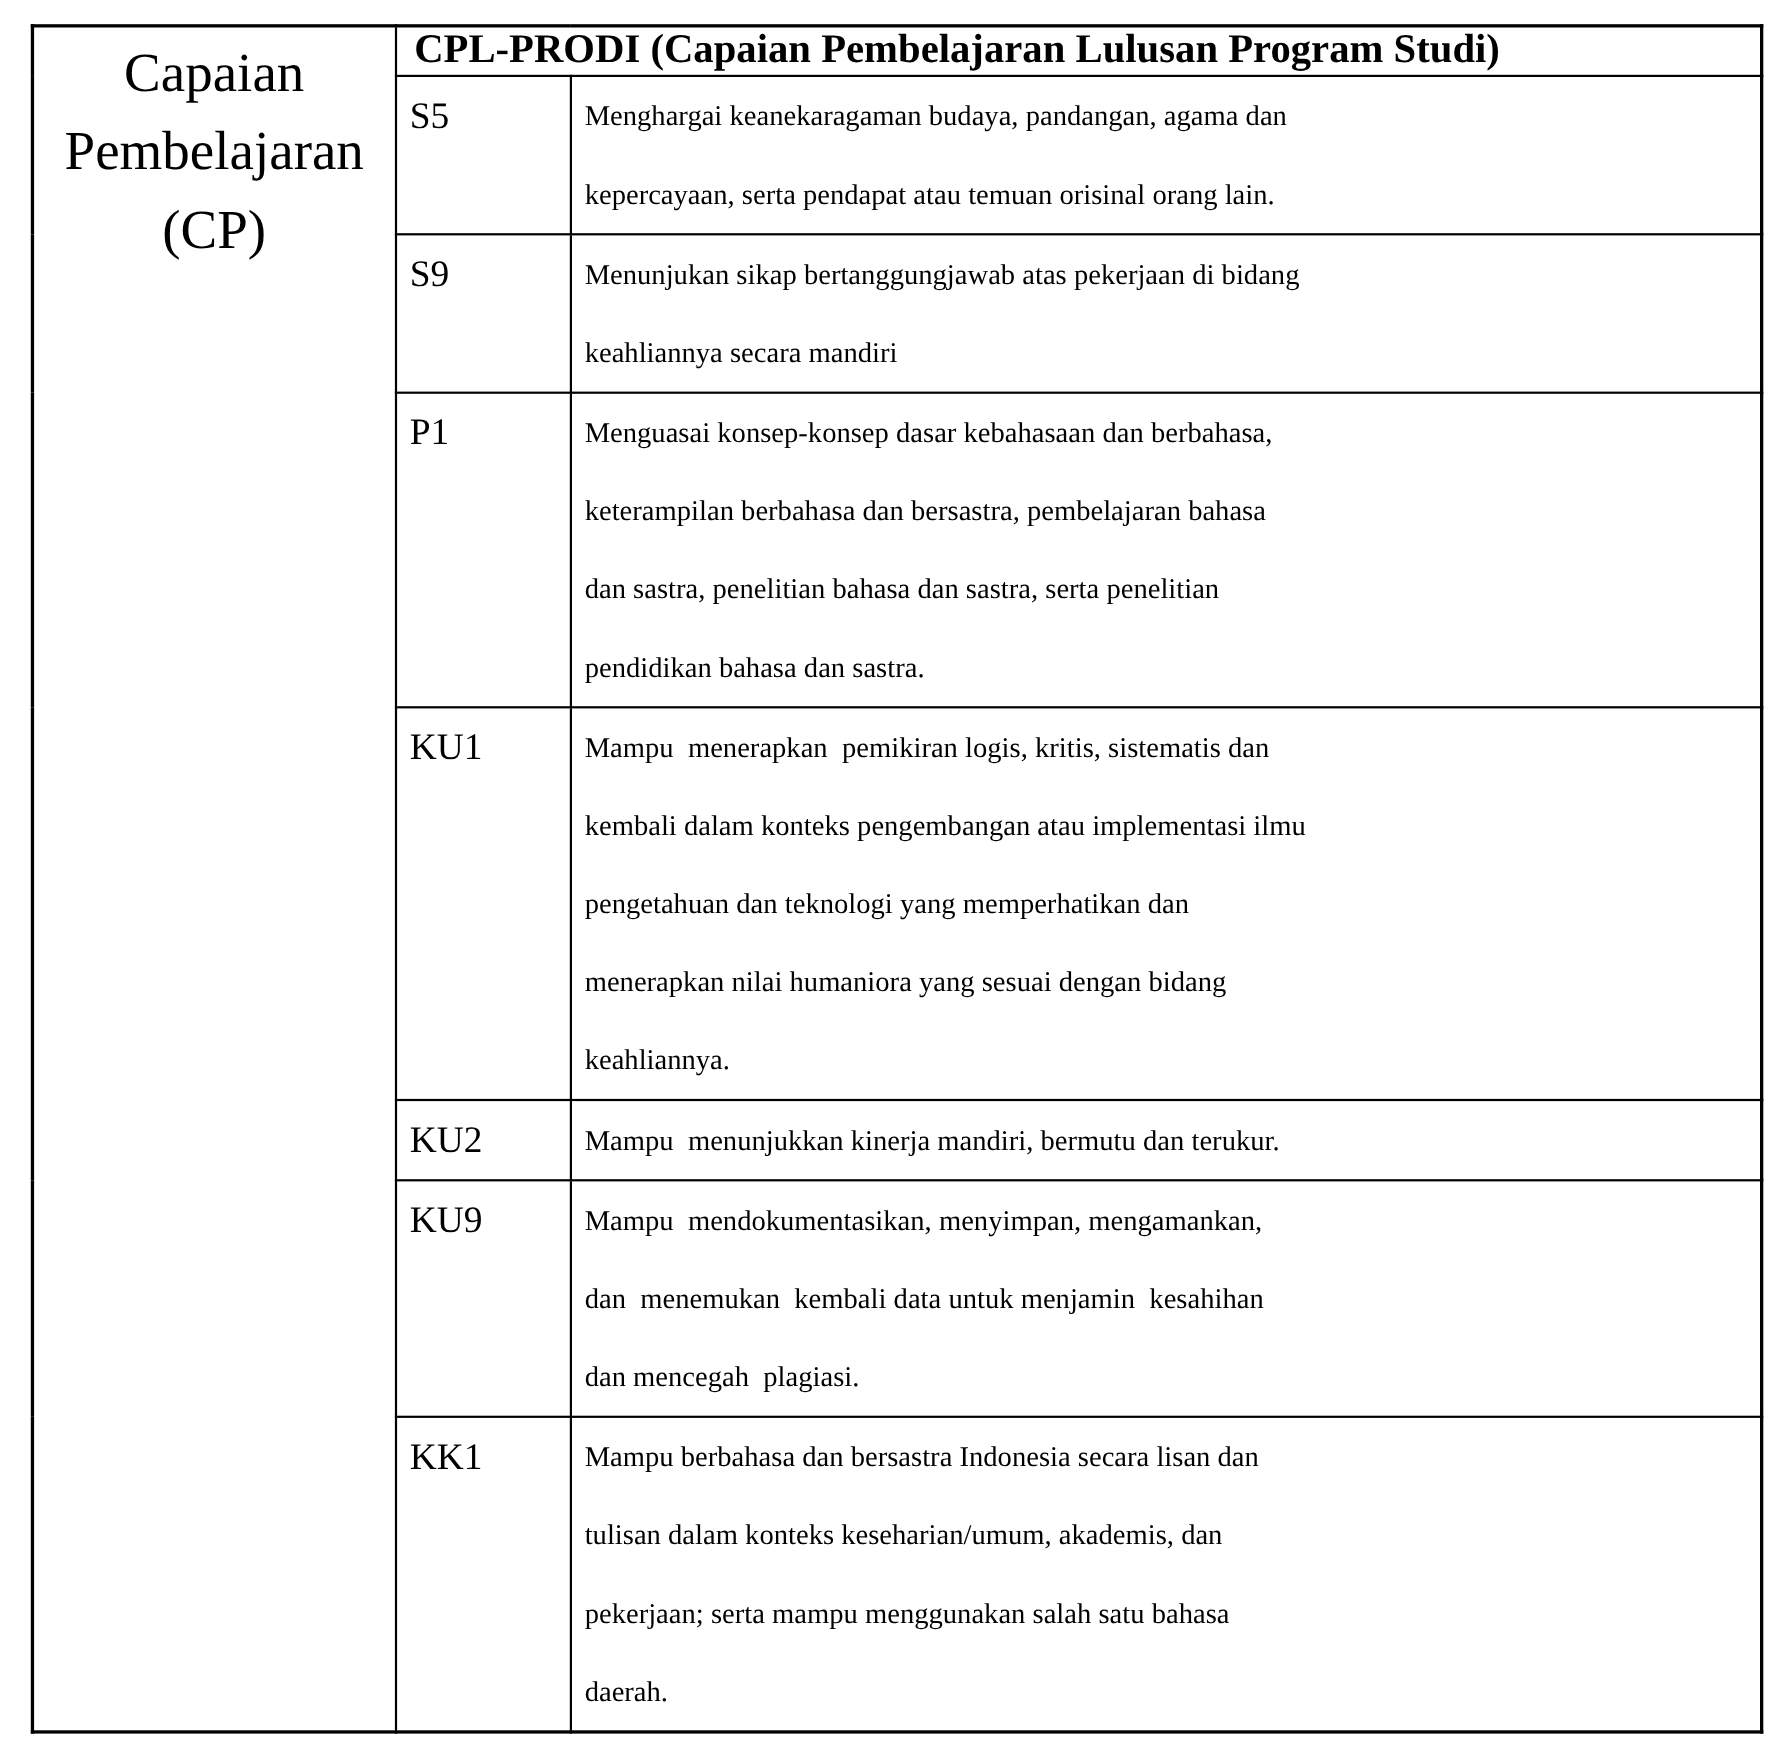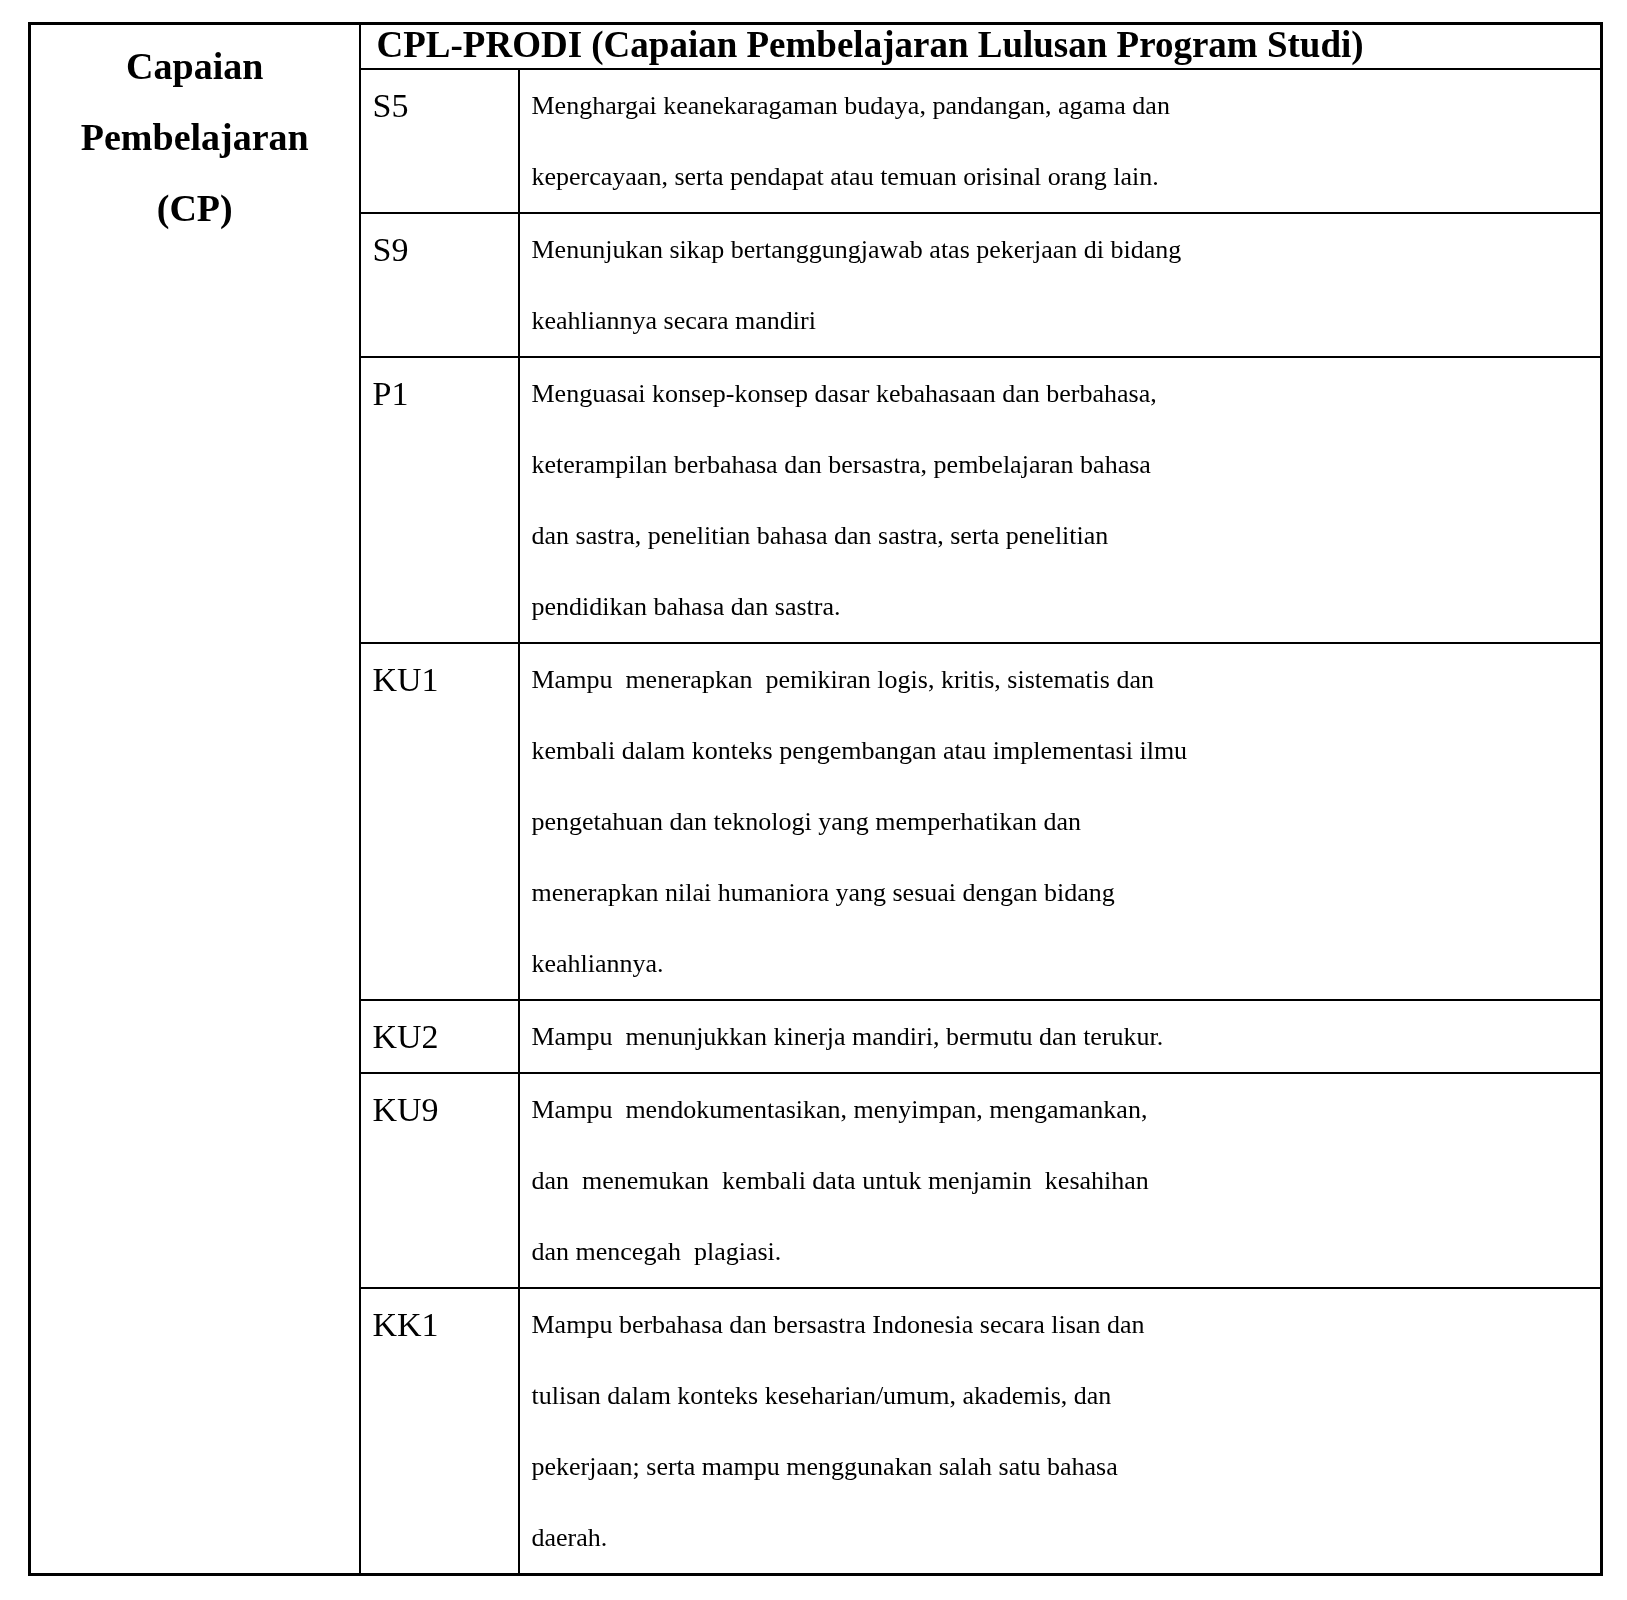--- a/index.html
+++ b/index.html
@@ -25,22 +25,22 @@
     table-layout: fixed;
     border: 3px solid #000000;
   }
   table.cpl-table td {
     border: 2px solid #000000;
     vertical-align: top;
     overflow: hidden;
   }
   td.left-cell {
     text-align: center;
-    font-weight: bold;
-    font-size: 38px;
+    font-weight: normal;
+    font-size: 50px;
     line-height: 71px;
     padding: 6px 6px 0 6px;
     white-space: pre-line;
   }
   td.header-cell {
     font-weight: bold;
     font-size: 37px;
     line-height: 1.1;
     padding: 0 16px;
     vertical-align: middle;

